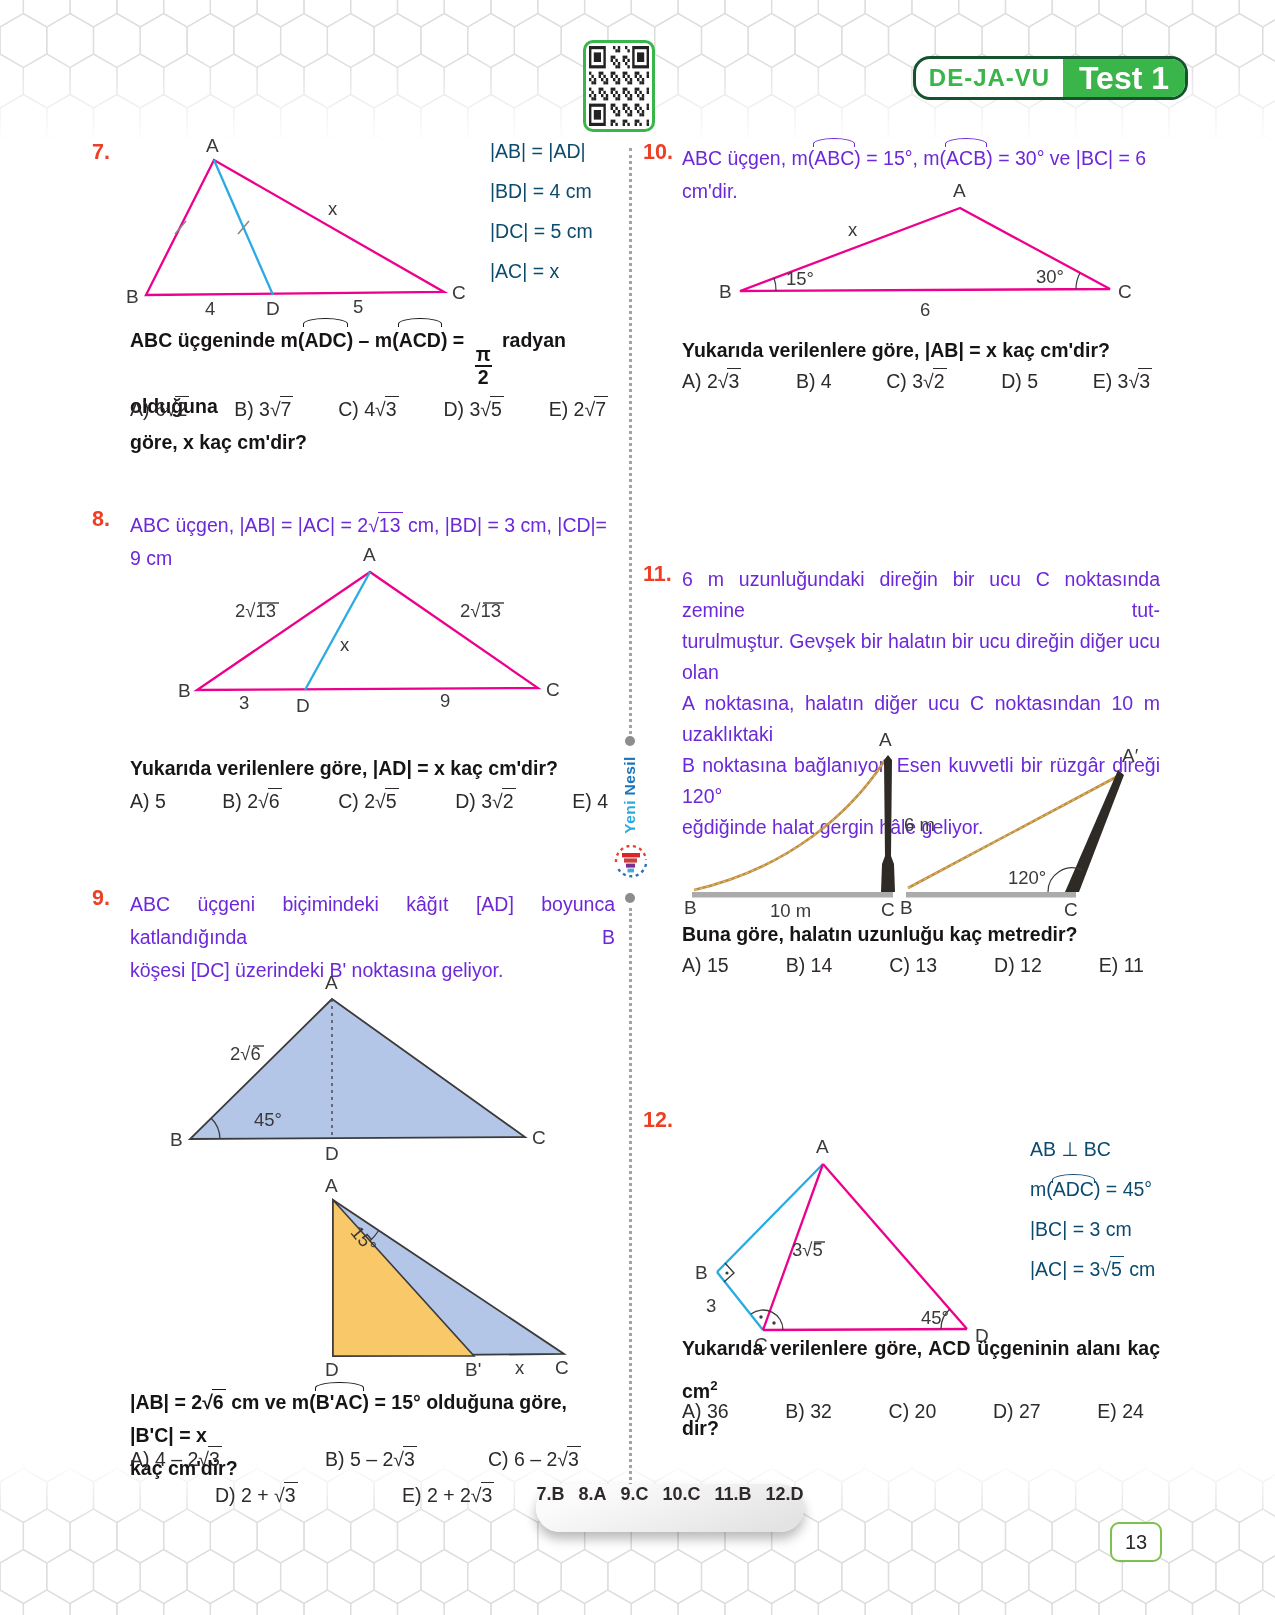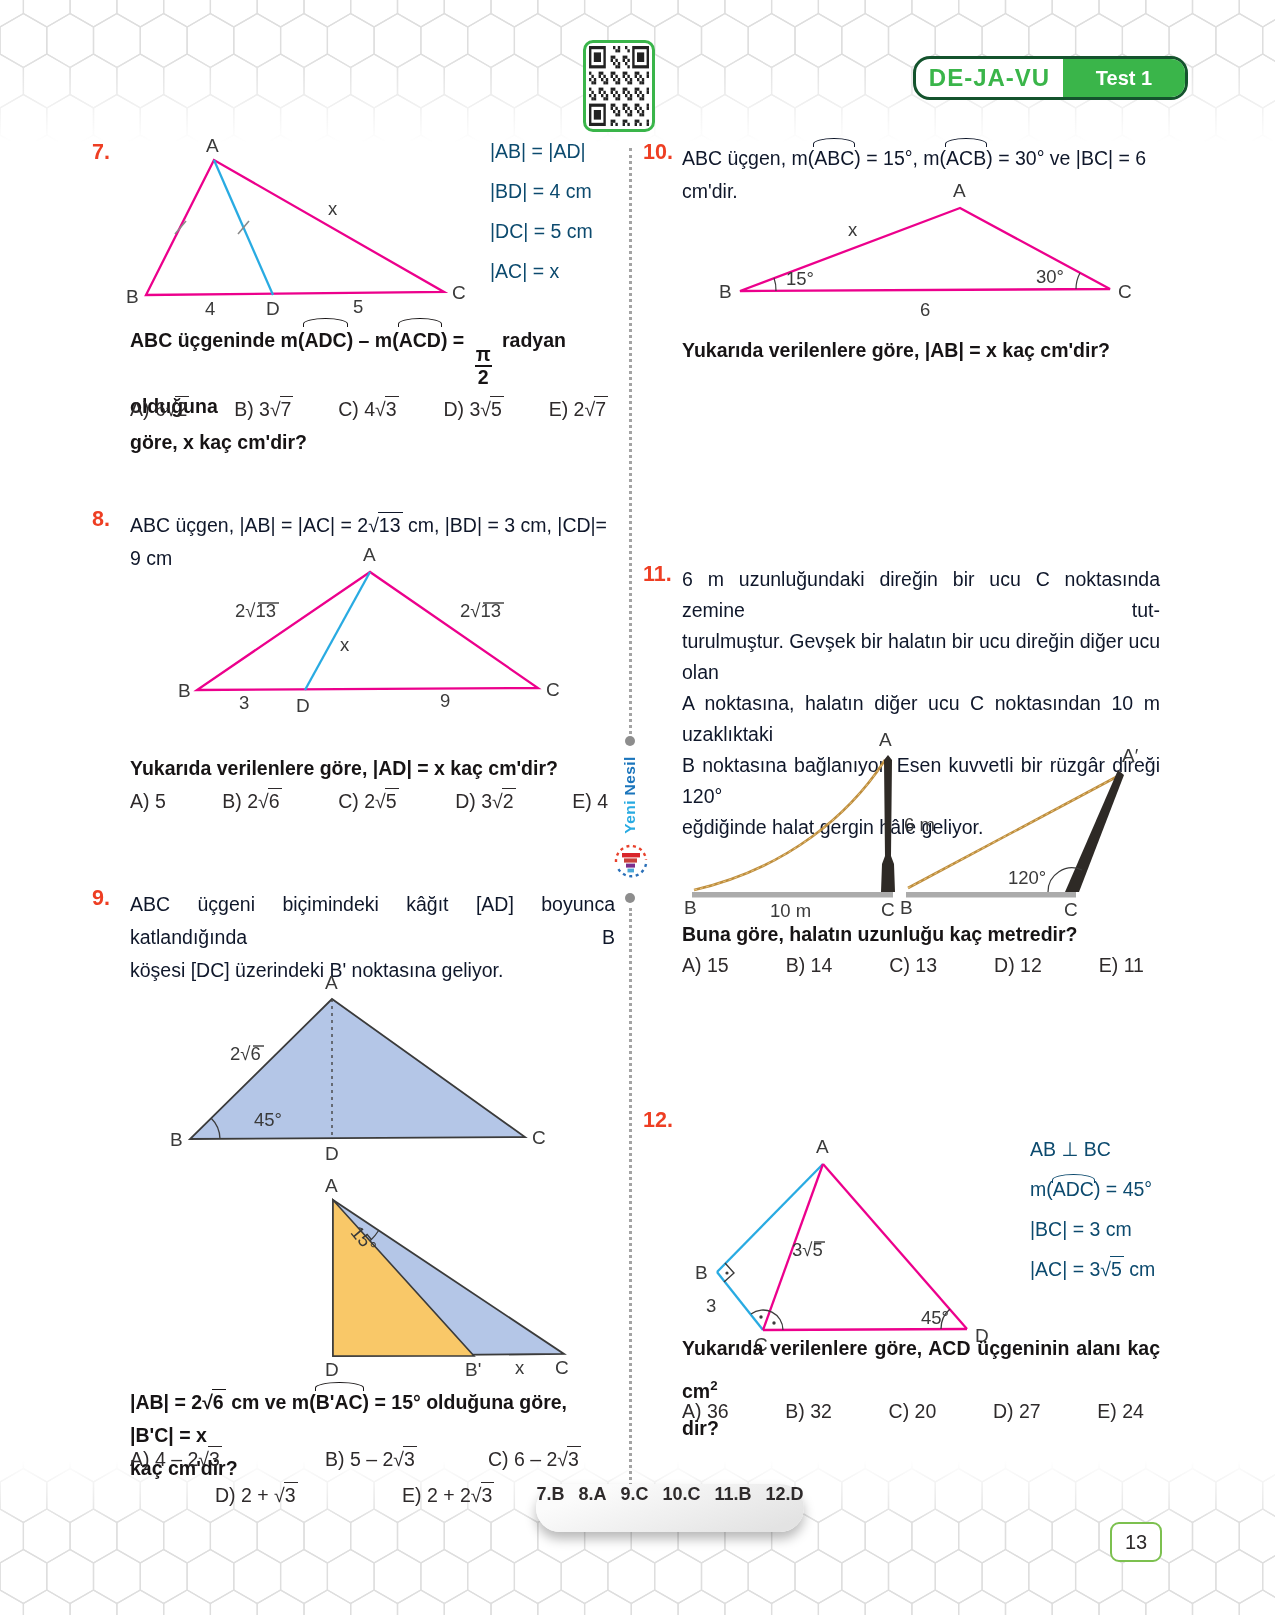--- a/index.html
+++ b/index.html
@@ -7,21 +7,21 @@
         font-family:"Liberation Sans",sans-serif;color:#2e2a2b;}
   .abs{position:absolute;}
   svg text{font-family:"Liberation Sans",sans-serif;font-size:18.5px;fill:#3a3a3a;}
   svg .lbl{font-size:19px;}
   .hexband{position:absolute;left:0;}
   .fade-top{position:absolute;left:0;top:55px;width:1275px;height:95px;
             background:linear-gradient(to bottom,rgba(255,255,255,0),#fff 92%);}
   .fade-bot{position:absolute;left:0;top:1455px;width:1275px;height:70px;
             background:linear-gradient(to top,rgba(255,255,255,0),#fff 92%);}
   .qnum{position:absolute;color:#ee3e23;font-weight:700;font-size:21.5px;}
-  .stmt{position:absolute;font-size:19.5px;color:#0f172a;line-height:33px;}
+  .stmt{position:absolute;font-size:19.5px;color:#6d28d9;line-height:33px;}
   .qtext{position:absolute;font-size:19.5px;font-weight:700;color:#171415;line-height:36px;}
   .givens{position:absolute;font-size:19.5px;color:#0c4a6e;}
   .givens div{margin-bottom:17px;}
   .row{position:absolute;display:flex;justify-content:space-between;
        font-size:19.5px;color:#2e2a2b;}
   .jline{text-align:justify;text-align-last:justify;}
   
   .rad{border-top:1.8px solid currentColor;padding:1px 2px 0 1px;margin-left:-1px;}
   .hat{position:relative;display:inline-block;}
   .hat::before{content:"";position:absolute;top:-4px;left:-1px;right:-1px;height:8px;
@@ -29,21 +29,21 @@
   .frac{display:inline-flex;flex-direction:column;align-items:center;vertical-align:-14px;
         line-height:1.08;margin:0 5px;}
   .frac .fb{border-top:2px solid currentColor;padding:0 3px;}
   sup{font-size:0.68em;}
   
   .badge{position:absolute;left:913px;top:56px;height:38px;display:flex;
          border:3px solid #14532d;border-radius:17px;overflow:hidden;background:#fff;}
   .badge .bwhite{width:147px;display:flex;align-items:center;justify-content:center;
                  color:#3ab54a;font-size:24px;font-weight:600;letter-spacing:1px;}
   .badge .bgreen{width:122px;display:flex;align-items:center;justify-content:center;
-                 background:#3ab54a;color:#fff;font-size:20px;font-weight:600;}
+                 background:#3ab54a;color:#fff;font-size:32px;font-weight:600;}
   .qrbox{position:absolute;left:583px;top:40px;width:72px;height:92px;border:3px solid #3ab54a;
          border-radius:10px;background:#fff;box-sizing:border-box;padding:3px;}
   
   .dotline{position:absolute;left:629px;width:0;border-left:3px dotted #a3a3a3;}
   .bigdot{position:absolute;left:625px;width:10px;height:10px;border-radius:50%;background:#8d8d8d;}
   .brand{position:absolute;left:630px;top:795px;transform:translate(-50%,-50%) rotate(-90deg);
          white-space:nowrap;font-size:15.5px;font-weight:700;letter-spacing:.4px;}
   .brand .b1{color:#29abe2;}
   .brand .b2{color:#1b75bc;}
   
@@ -712,20 +712,27 @@
     <path d="M 378 111 A 34 34 0 0 1 382 95" fill="none" stroke="#3b3b3b" stroke-width="1.2"></path>
     <text class="lbl" x="255" y="19">A</text>
     <text class="lbl" x="21" y="120">B</text>
     <text class="lbl" x="420" y="120">C</text>
     <text x="150" y="58">x</text>
     <text x="88" y="107">15°</text>
     <text x="338" y="105">30°</text>
     <text x="222" y="138">6</text>
   </svg>
   <div class="qtext" style="left:682px;top:332px">Yukarıda verilenlere göre, |AB| = x kaç cm'dir?</div>
+  <div class="row" style="left:682px;top:370px;width:470px">
+    <span>A)  2√<span class="rad">3</span></span>
+    <span>B)  4</span>
+    <span>C)  3√<span class="rad">2</span></span>
+    <span>D)  5</span>
+    <span>E)  3√<span class="rad">3</span></span>
+  </div>
 
   <div class="qnum" style="left:643px;top:562px">11.</div>
   <div class="stmt" style="left:682px;top:564px;width:478px;line-height:31px">
     <div class="jline">6 m uzunluğundaki direğin bir ucu C noktasında zemine tut-</div>
     <div class="jline">turulmuştur. Gevşek bir halatın bir ucu direğin diğer ucu olan</div>
     <div class="jline">A noktasına, halatın diğer ucu C noktasından 10 m uzaklıktaki</div>
     <div class="jline">B noktasına bağlanıyor. Esen kuvvetli bir rüzgâr direği 120°</div>
     <div>eğdiğinde halat gergin hâle geliyor.</div>
   </div>
   <svg class="abs" style="left:678px;top:718px" width="475" height="202" viewBox="0 0 475 202">

